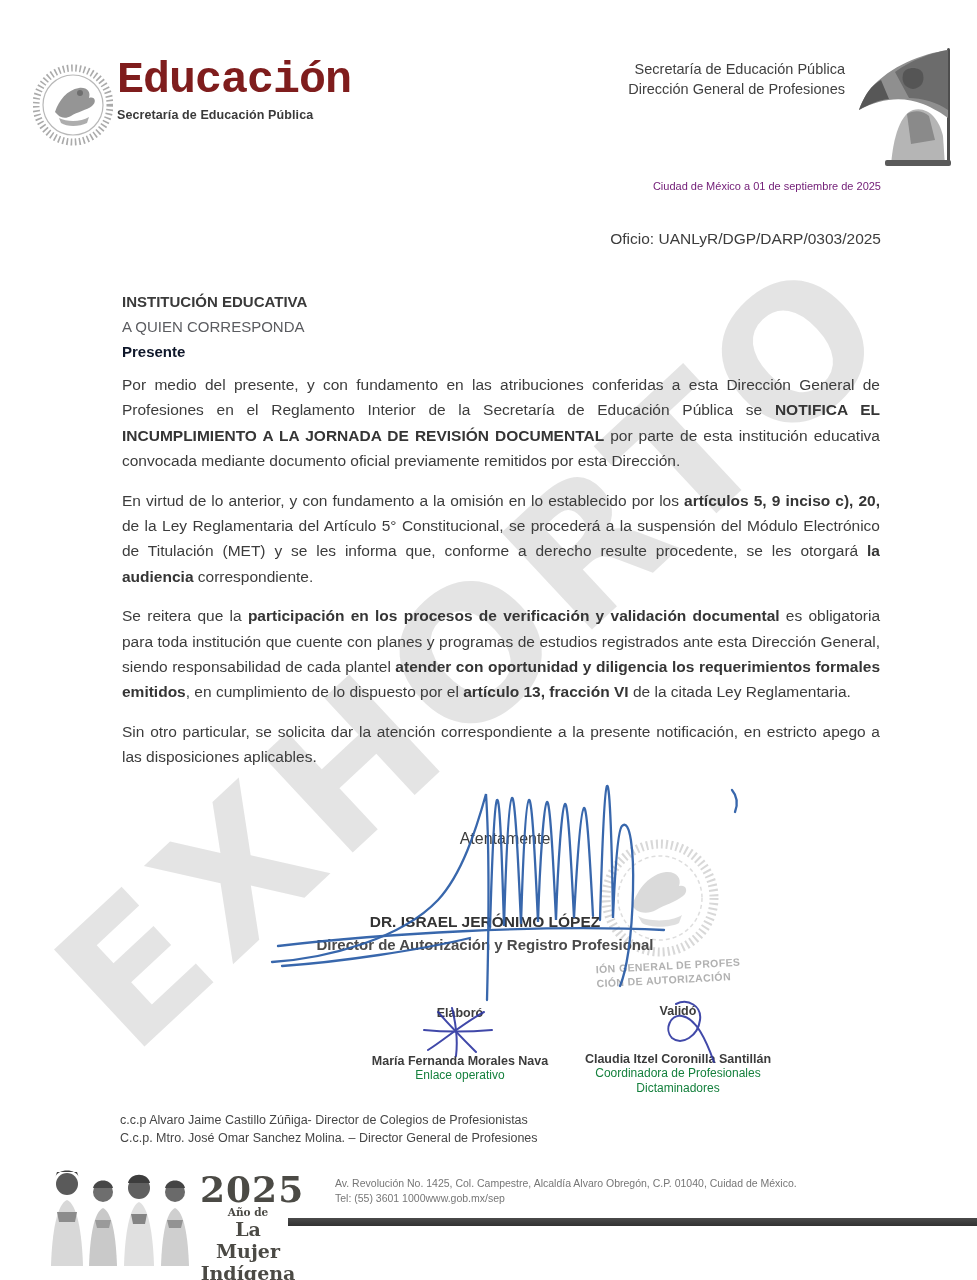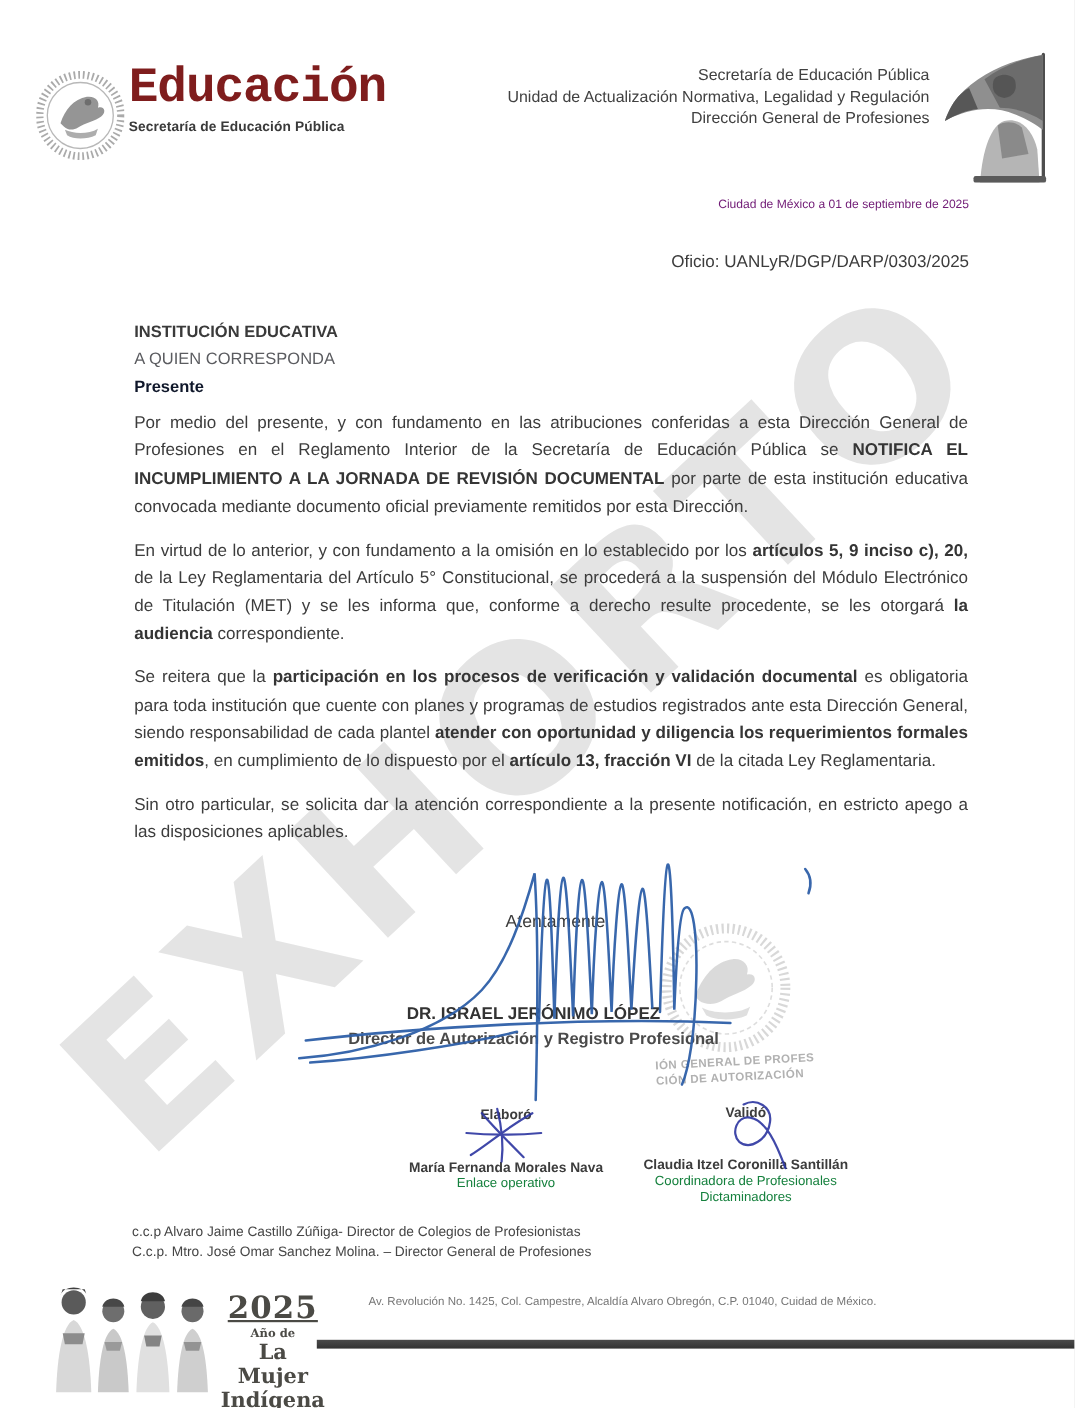--- a/index.html
+++ b/index.html
@@ -47,21 +47,21 @@
   .sub-sig .gap{height:34px;}
   .sub-sig .name{font-weight:bold;}
   .sub-sig .role{font-size:12px;color:#15803d;line-height:15px;}
   .sig-elaboro{left:360px;top:1006px;width:200px;}
   .sig-valido{left:568px;top:1004px;width:220px;}
   
   .ccp{position:absolute;left:120px;top:1112px;font-size:12.5px;line-height:17.5px;color:#464646;z-index:2;}
   
   .footer-img{position:absolute;left:45px;top:1162px;width:152px;height:104px;z-index:2;}
   .year-block{position:absolute;left:200px;top:1172px;width:96px;text-align:center;color:#4b4a45;z-index:2;font-family:"DejaVu Serif", serif;}
-  .year-big{font-size:28px;font-weight:bold;line-height:34px;letter-spacing:1px;text-decoration:underline;}
+  .year-big{font-size:36px;font-weight:bold;line-height:34px;letter-spacing:1px;}
   .year-sub{font-size:10.5px;line-height:12px;font-weight:bold;}
   .year-l2{font-size:19px;font-weight:bold;line-height:22px;}
   .year-l3{font-size:19px;font-weight:bold;line-height:22px;}
   .addr-block{position:absolute;left:295px;top:1176px;font-size:10.5px;line-height:15px;color:#767676;z-index:2;padding-left:40px;}
   .foot-bar{position:absolute;left:288px;top:1218px;width:689px;height:8px;z-index:2;
     background:linear-gradient(#4a4a4a,#323232);}
   
   .stamp-layer{position:absolute;left:0;top:0;z-index:1;pointer-events:none;}
   .ink-layer{position:absolute;left:0;top:0;z-index:3;pointer-events:none;}
 </style>
@@ -80,21 +80,20 @@
     <circle cx="47" cy="33" r="3" fill="#6e6e6e"></circle>
   </svg>
 
   <div class="brand-text">
     <div class="wordmark">Educación</div>
     <div class="tagline">Secretaría de Educación Pública</div>
   </div>
 
   <div class="header-right">
     <div>Secretaría de Educación Pública</div>
-    <div>Unidad de Actualización Normativa, Legalidad y Regulación</div>
     <div>Dirección General de Profesiones</div>
   </div>
 
   <svg class="flag-art" viewBox="0 0 114 124">
     <rect x="96" y="4" width="3" height="116" rx="1.5" fill="#4e4e4e"></rect>
     <path d="M97 6 C70 10,40 22,20 44 C14 51,10 60,8 66 C30 54,52 52,72 60 C82 64,92 70,97 74 Z" fill="#8f8f8f"></path>
     <path d="M97 6 C80 9,60 16,44 28 L58 54 C70 54,86 58,97 66 Z" fill="#6c6c6c"></path>
     <path d="M20 44 C14 51,10 60,8 66 C18 60,28 56,38 55 L30 36 C26 38,23 41,20 44 Z" fill="#575757"></path>
     <circle cx="62" cy="34" r="11" fill="#6f6f6f"></circle>
     <path d="M52 30 C54 22,70 22,72 30 C74 38,70 44,62 45 C54 44,50 38,52 30 Z" fill="#4f4f4f" opacity="0.8"></path>
@@ -188,20 +187,21 @@
 
   <div class="year-block">
     <div class="year-big">2025</div>
     <div class="year-sub">Año de</div>
     <div class="year-l2">La Mujer</div>
     <div class="year-l3">Indígena</div>
   </div>
 
   <div class="addr-block">
     <div>Av. Revolución No. 1425, Col. Campestre, Alcaldía Alvaro Obregón, C.P. 01040, Cuidad de México.</div>
+    <div>Tel: (55) 3601 1000www.gob.mx/sep</div>
   </div>
   <div class="foot-bar"></div>
 
   <svg class="ink-layer" width="977" height="1280" viewBox="0 0 977 1280">
     <g fill="none" stroke="#2e5fa8" stroke-width="2.3" stroke-linecap="round" opacity="0.95">
       <path d="M272 962 C330 958,402 938,438 900 C462 874,476 830,486 794 C489 840,489 920,487 1000"></path>
       <path d="M490 928 C492 860,494 804,497 800 C500 796,502 860,504 926 C506 860,509 800,512 798 C515 796,518 856,521 924 C523 858,526 802,529 800 C532 798,535 856,538 922 C540 858,544 804,547 802 C550 800,553 856,556 920 C558 860,562 806,565 804 C568 802,571 858,574 918 C577 862,581 810,584 808 C587 806,590 860,593 916"></path>
       <path d="M600 920 C602 850,604 790,607 786 C610 782,612 850,613 918 C615 870,618 830,622 826 C630 818,634 850,633 890 C632 940,626 972,620 986"></path>
       <path d="M278 946 C380 934,540 924,664 930"></path>
       <path d="M282 966 C340 962,420 950,470 938"></path>

